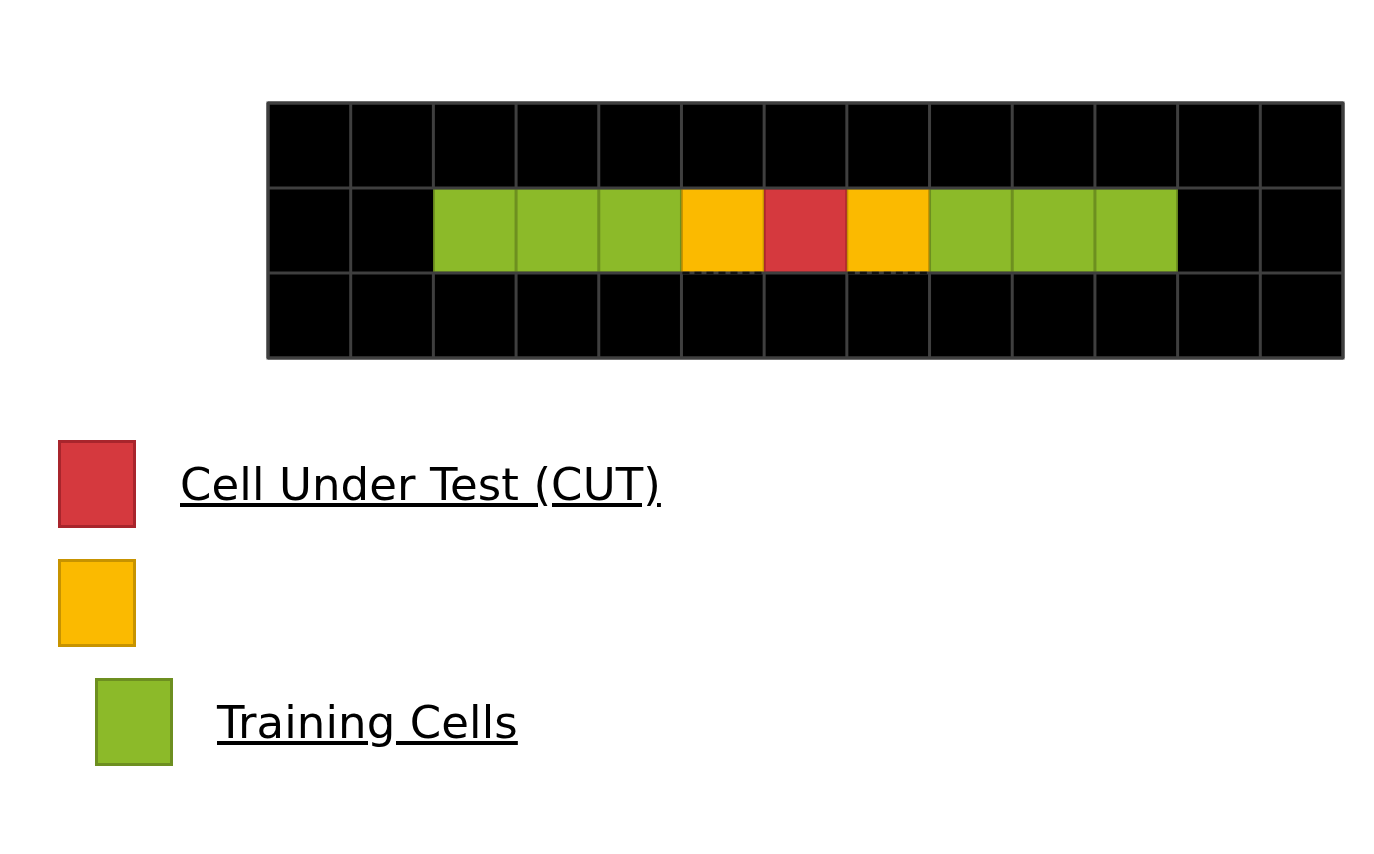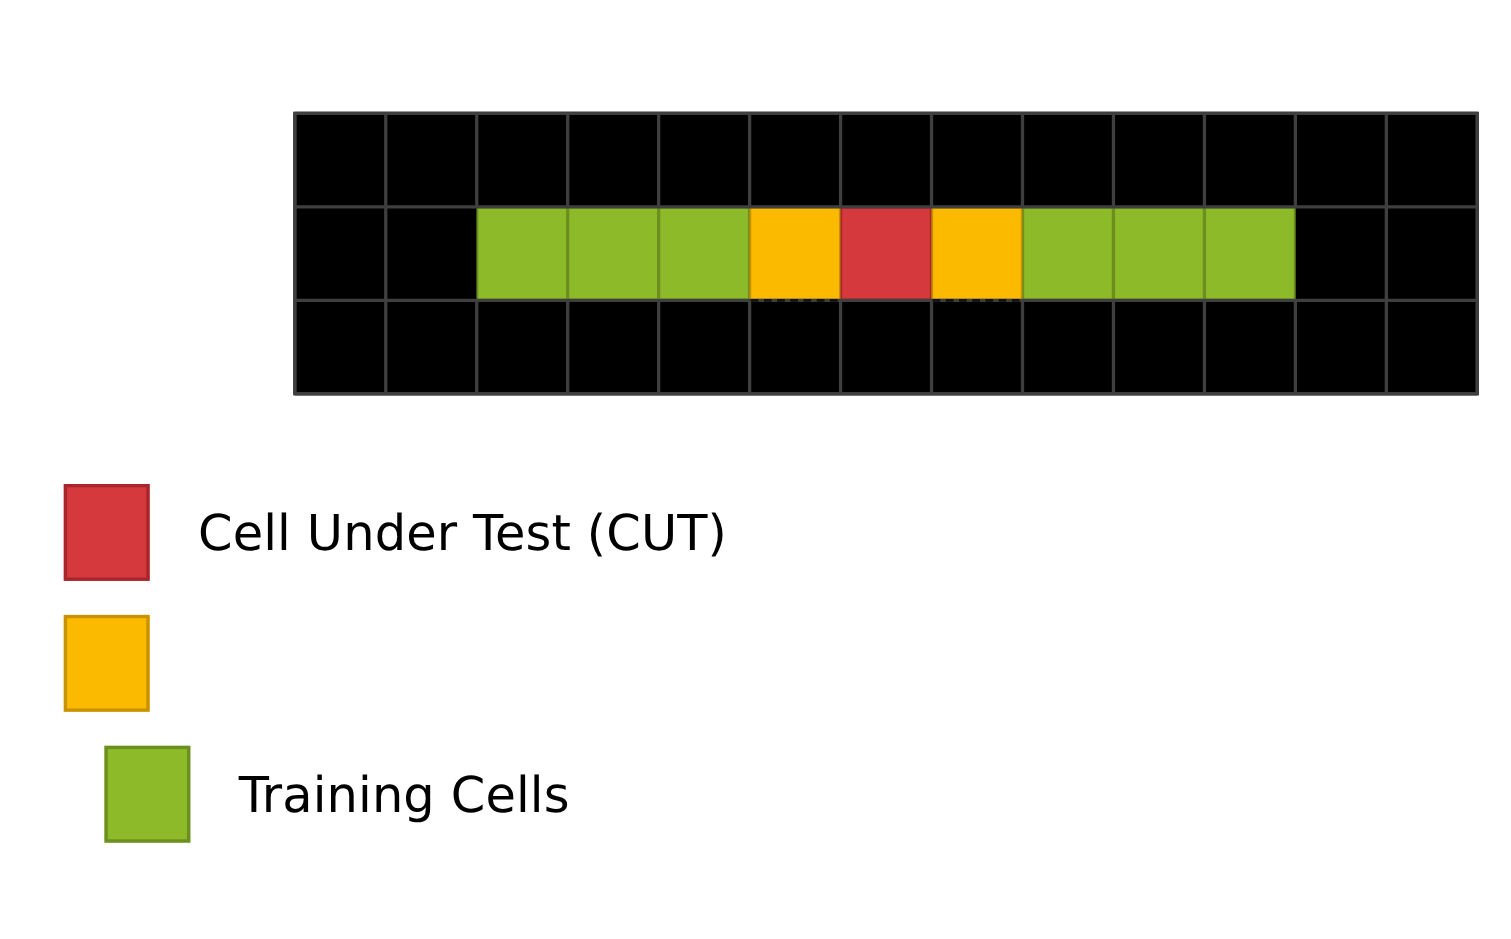--- a/index.html
+++ b/index.html
@@ -30,20 +30,21 @@
     height: 255px;
     overflow: visible;
   }
 
   
   #legend {
     position: absolute;
     left: 58px;
     top: 438px;
     width: 900px;
+    text-decoration: underline;
   }
   .legend-row {
     display: flex;
     align-items: center;
     height: 92px;
     margin-bottom: 27px;
   }
   .legend-row:last-child { margin-bottom: 0; padding-left: 37px; }
 
   .legend-swatch {

